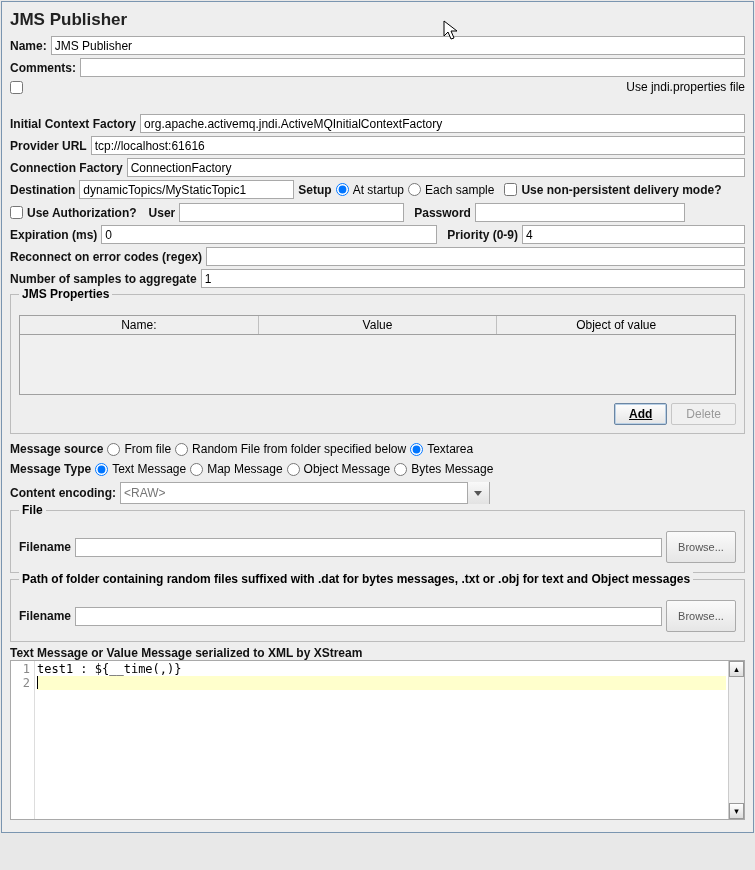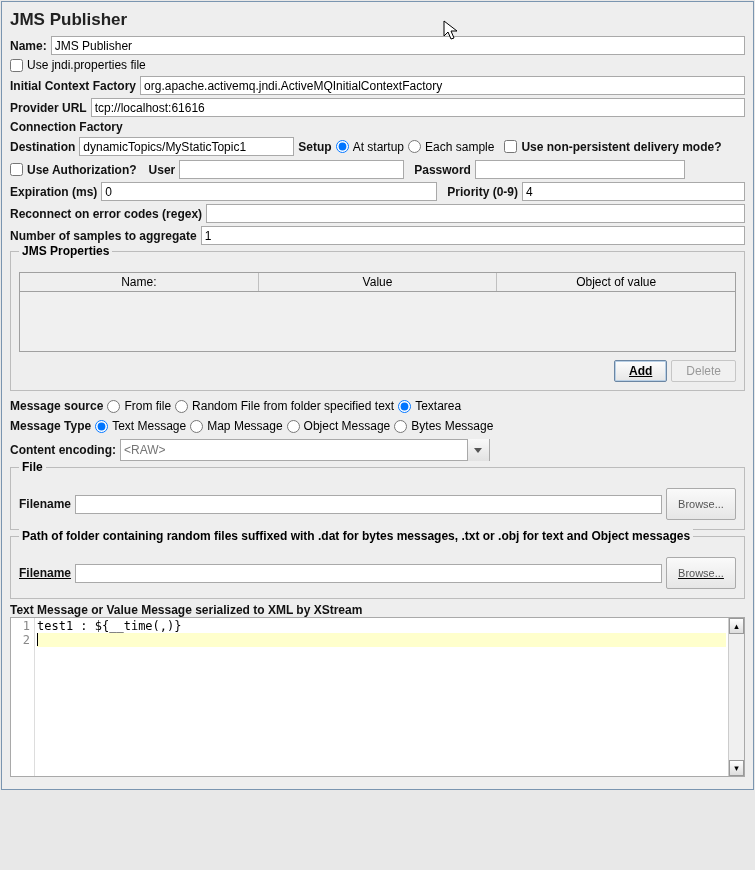--- a/index.html
+++ b/index.html
@@ -47,21 +47,21 @@
   input[type="checkbox"] {
     width: 13px;
     height: 13px;
     border: 1px solid #888;
     background: #fff;
   }
   input[type="radio"] {
     width: 13px;
     height: 13px;
   }
-  .checkbox-row { display:flex; align-items:center; gap:4px; margin-bottom:4px; }
+  .checkbox-row { display:flex; align-items:center; gap:4px; margin-bottom:20px;justify-content:space-between; }
   .fieldset {
     border: 1px solid #bcbcbc;
     margin: 6px 0 4px 0;
     padding: 6px 8px 8px 8px;
     position: relative;
   }
   .legend {
     position: relative;
     top: -14px;
     background: #eeeeee;
@@ -124,36 +124,41 @@
 </head>
 <body>
 
 <div class="panel">
   <div class="title">JMS Publisher</div>
 
   <div class="row">
     <span class="label">Name:</span>
     <input type="text" value="JMS Publisher" style="">
   </div>
+  <div class="row">
+    <span class="label">Comments:</span>
+    <input type="text" value="" style="">
+  </div>
 
   <div class="checkbox-row">
     <input type="checkbox" style="">
     <span>Use jndi.properties file</span>
   </div>
 
   <div class="row">
     <span class="label">Initial Context Factory</span>
     <input type="text" value="org.apache.activemq.jndi.ActiveMQInitialContextFactory" style="">
   </div>
   <div class="row">
     <span class="label">Provider URL</span>
     <input type="text" value="tcp://localhost:61616" style="">
   </div>
   <div class="row">
     <span class="label">Connection Factory</span>
+    <input type="text" value="ConnectionFactory" style="">
   </div>
 
   <div class="row">
     <span class="label">Destination</span>
     <input type="text" style="flex: 0 0 215px;" value="dynamicTopics/MyStaticTopic1">
     <span class="label" style="margin-left:0">Setup</span>
     <input type="radio" checked="" style="">
     <span>At startup</span>
     <input type="radio" style="">
     <span>Each sample</span>
@@ -199,21 +204,21 @@
       <button class="btn primary">Add</button>
       <button class="btn disabled">Delete</button>
     </div>
   </div>
 
   <div class="row" style="margin-top:8px;">
     <span class="label">Message source</span>
     <input type="radio" style="">
     <span>From file</span>
     <input type="radio" style="">
-    <span>Random File from folder specified text</span>
+    <span>Random File from folder specified below</span>
     <input type="radio" checked="" style="">
     <span>Textarea</span>
   </div>
 
   <div class="row" style="margin-top:6px;">
     <span class="label">Message Type</span>
     <input type="radio" checked="" style="">
     <span>Text Message</span>
     <input type="radio" style="">
     <span>Map Message</span>
@@ -235,21 +240,21 @@
 
   <div class="fieldset" style="padding-bottom:6px;">
     <span class="legend">File</span>
     <div class="row">
       <span class="label">Filename</span>
       <input type="text" value="" style="">
       <button class="browse">Browse...</button>
     </div>
   </div>
 
-  <div class="fieldset" style="padding-bottom:6px;text-decoration:underline;">
+  <div class="fieldset" style="padding-bottom:6px;">
     <span class="legend" style="font-weight:bold;">Path of folder containing random files suffixed with .dat for bytes messages, .txt or .obj for text and Object messages</span>
     <div class="row">
       <span class="label">Filename</span>
       <input type="text" value="" style="">
       <button class="browse">Browse...</button>
     </div>
   </div>
 
   <div style="margin-top:4px;">
     <span class="label">Text Message or Value Message serialized to XML by XStream</span>

